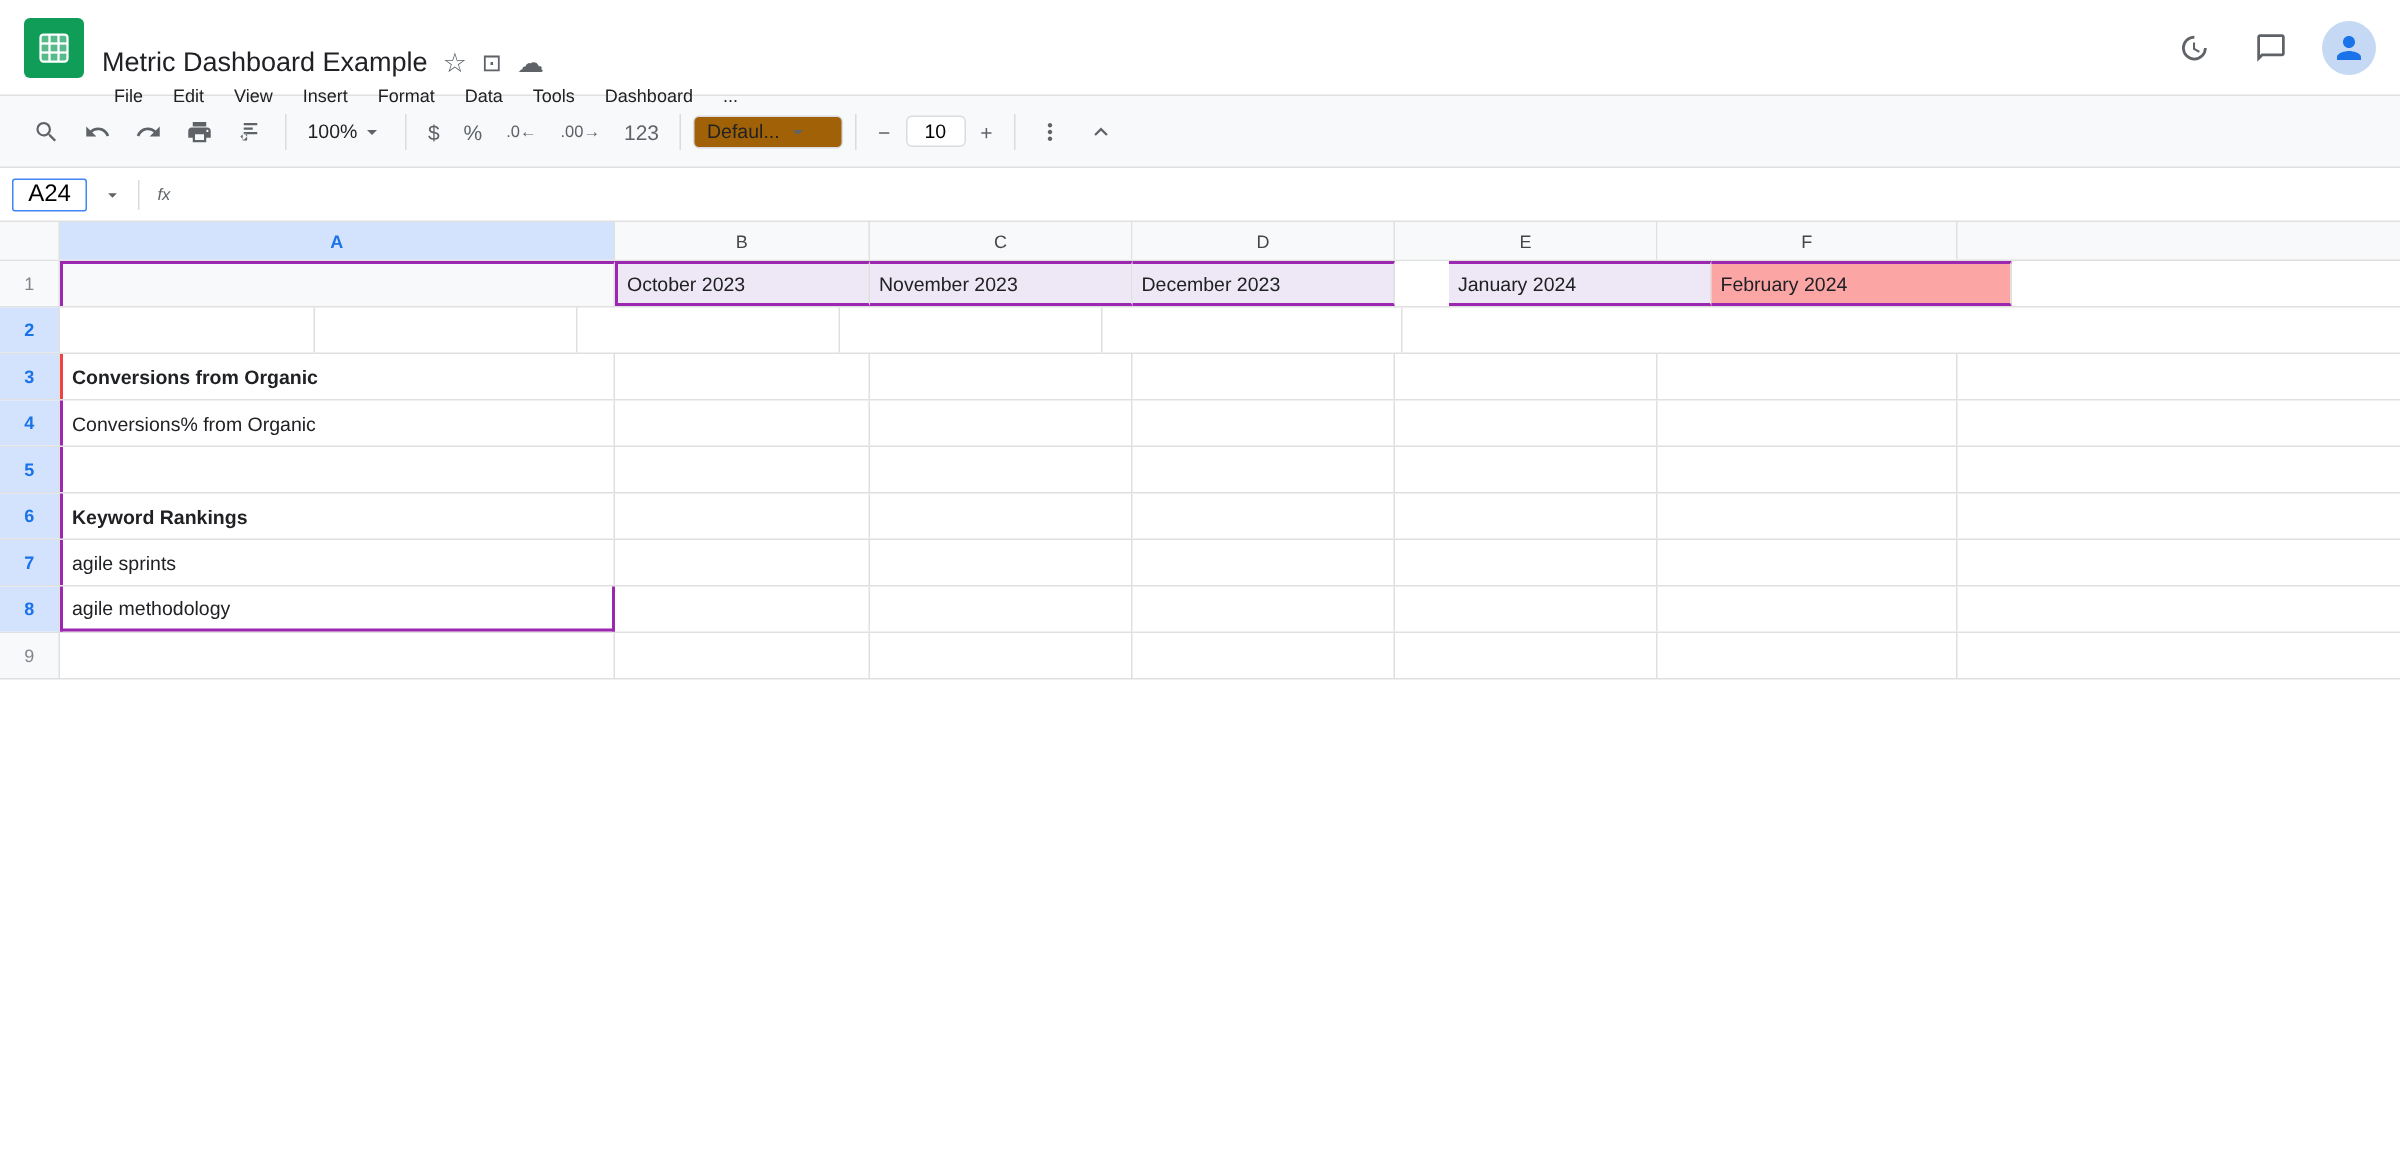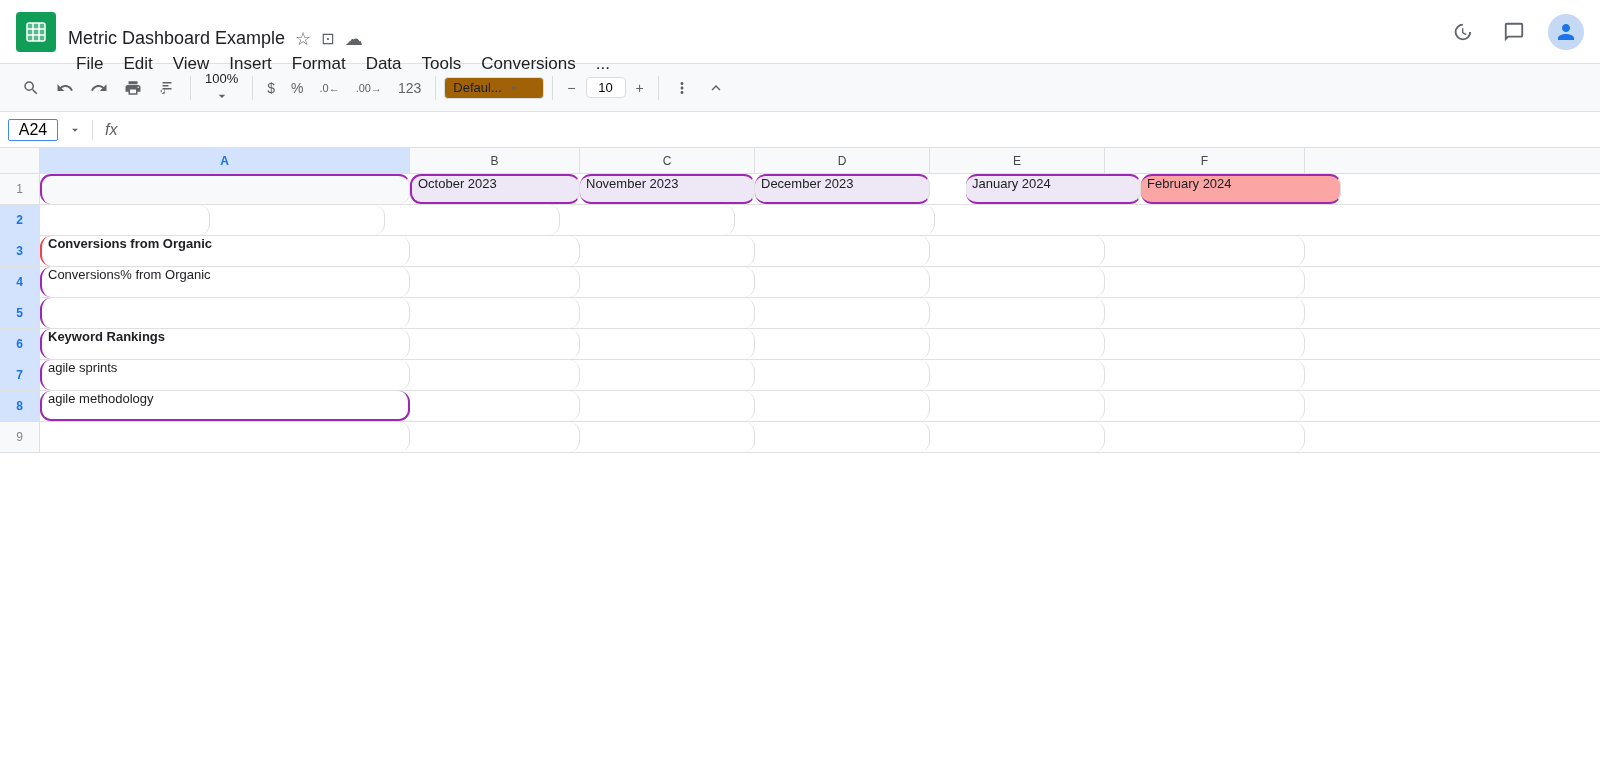--- a/index.html
+++ b/index.html
@@ -22,73 +22,72 @@
       margin-right: 12px;
       flex-shrink: 0;
     }
     #app-icon svg { width: 24px; height: 24px; }
     #title-area { display: flex; flex-direction: column; flex: 1; }
     #doc-title-row { display: flex; align-items: center; gap: 10px; margin-top: 40px; }
     #doc-title { font-size: 18px; font-weight: 500; color: #202124; }
     #title-icons { display: flex; gap: 10px; align-items: center; }
     #title-icons span { font-size: 18px; color: #5f6368; cursor: pointer; }
     #menu-bar { display: flex; gap: 4px; margin-top: 2px; }
-    .menu-item { font-size: 17px; color: #202124; padding: 2px 8px; border-radius: 4px; cursor: pointer; }
+    .menu-item { font-size: 12px; color: #202124; padding: 2px 8px; border-radius: 4px; cursor: pointer; }
     #top-right { display: flex; align-items: center; gap: 16px; margin-left: auto; }
     .top-icon { width: 36px; height: 36px; display: flex; align-items: center; justify-content: center; border-radius: 50%; cursor: pointer; color: #5f6368; font-size: 20px; }
     #avatar { width: 36px; height: 36px; border-radius: 50%; background: #c5d9f5; display: flex; align-items: center; justify-content: center; color: #1a73e8; font-size: 18px; cursor: pointer; }
 
     
     #toolbar {
       display: flex;
       align-items: center;
       padding: 4px 16px;
       background: #f8f9fa;
       border-bottom: 1px solid #e0e0e0;
       height: 48px;
       gap: 4px;
     }
     .tb-btn { display: flex; align-items: center; justify-content: center; padding: 4px 6px; border-radius: 4px; cursor: pointer; color: #5f6368; font-size: 14px; border: none; background: transparent; }
     .tb-divider { width: 1px; height: 24px; background: #dadce0; margin: 0 4px; }
-    .tb-zoom { display: flex; align-items: center; gap: 2px; font-size: 13px; color: #202124; padding: 2px 6px; border-radius: 4px; cursor: pointer; flex-direction: column; }
+    .tb-zoom { display: flex; align-items: center; gap: 2px; font-size: 13px; color: #202124; padding: 2px 6px; border-radius: 4px; cursor: pointer; }
     .font-selector { display: flex; align-items: center; gap: 4px; font-size: 13px; color: #202124; padding: 2px 8px; border-radius: 4px; cursor: pointer; border: 1px solid #dadce0; background: #a16207; min-width: 100px; }
     .font-size-box { border: 1px solid #dadce0; border-radius: 4px; padding: 2px 6px; font-size: 13px; width: 40px; text-align: center; cursor: pointer; background: #fff; }
 
     
     #formula-bar {
       display: flex;
       align-items: center;
       padding: 4px 8px;
       border-bottom: 1px solid #e0e0e0;
       height: 36px;
       gap: 8px;
     }
     #fx-separator { width: 1px; height: 20px; background: #dadce0; }
-    #fx-label { font-size: 16px; color: #5f6368; margin: 0 4px; font-style: italic; }
+    #fx-label { font-size: 11px; color: #5f6368; margin: 0 4px; font-style: italic; }
     #formula-input { flex: 1; border: none; outline: none; font-size: 13px; color: #202124; }
 
     
     #sheet-area { display: flex; flex-direction: column; height: calc(781px - 64px - 48px - 36px); overflow: hidden; }
 
     
     #col-headers { display: flex; border-bottom: 1px solid #e0e0e0; background: #f8f9fa; }
     .corner-cell { width: 40px; min-width: 40px; height: 25px; border-right: 1px solid #e0e0e0; background: #f8f9fa; }
     .sheet-row { display: flex; border-bottom: 1px solid #e0e0e0; }
     .row-num { width: 40px; min-width: 40px; height: 30px; display: flex; align-items: center; justify-content: center; font-size: 12px; color: #80868b; background: #f8f9fa; border-right: 1px solid #e0e0e0; flex-shrink: 0; }
     .cell {
       height: 30px;
       display: flex;
-      align-items: flex-start;
+      align-items: center;
       padding: 0 6px;
       font-size: 13px;
       color: #202124;
       border-right: 1px solid #e0e0e0;
       overflow: hidden;
       flex-shrink: 0;
-      border-radius: 11px;
     }
     .col-a { width: 370px; min-width: 370px; }
     .col-b { width: 170px; min-width: 170px; }
     .col-c { width: 175px; min-width: 175px; }
     .col-d { width: 175px; min-width: 175px; }
     .col-e { width: 175px; min-width: 175px; }
     .col-f { width: 200px; min-width: 200px; }
 
     .col-header {
       height: 25px;
@@ -147,21 +146,21 @@
       </div>
     </div>
     <div id="menu-bar">
       <span class="menu-item">File</span>
       <span class="menu-item">Edit</span>
       <span class="menu-item">View</span>
       <span class="menu-item">Insert</span>
       <span class="menu-item">Format</span>
       <span class="menu-item">Data</span>
       <span class="menu-item">Tools</span>
-      <span class="menu-item">Conversions</span>
+      <span class="menu-item">Dashboard</span>
       <span class="menu-item">...</span>
     </div>
   </div>
   <div id="top-right">
     <div class="top-icon">
       <svg width="22" height="22" viewBox="0 0 24 24" fill="#5f6368">
           <path d="M13 3a9 9 0 1 0 9 9h-2a7 7 0 1 1-7-7V3zm-1 5v5l4.25 2.52.77-1.28-3.52-2.09V8H12z"></path>
         </svg>
     </div>
     <div class="top-icon">

